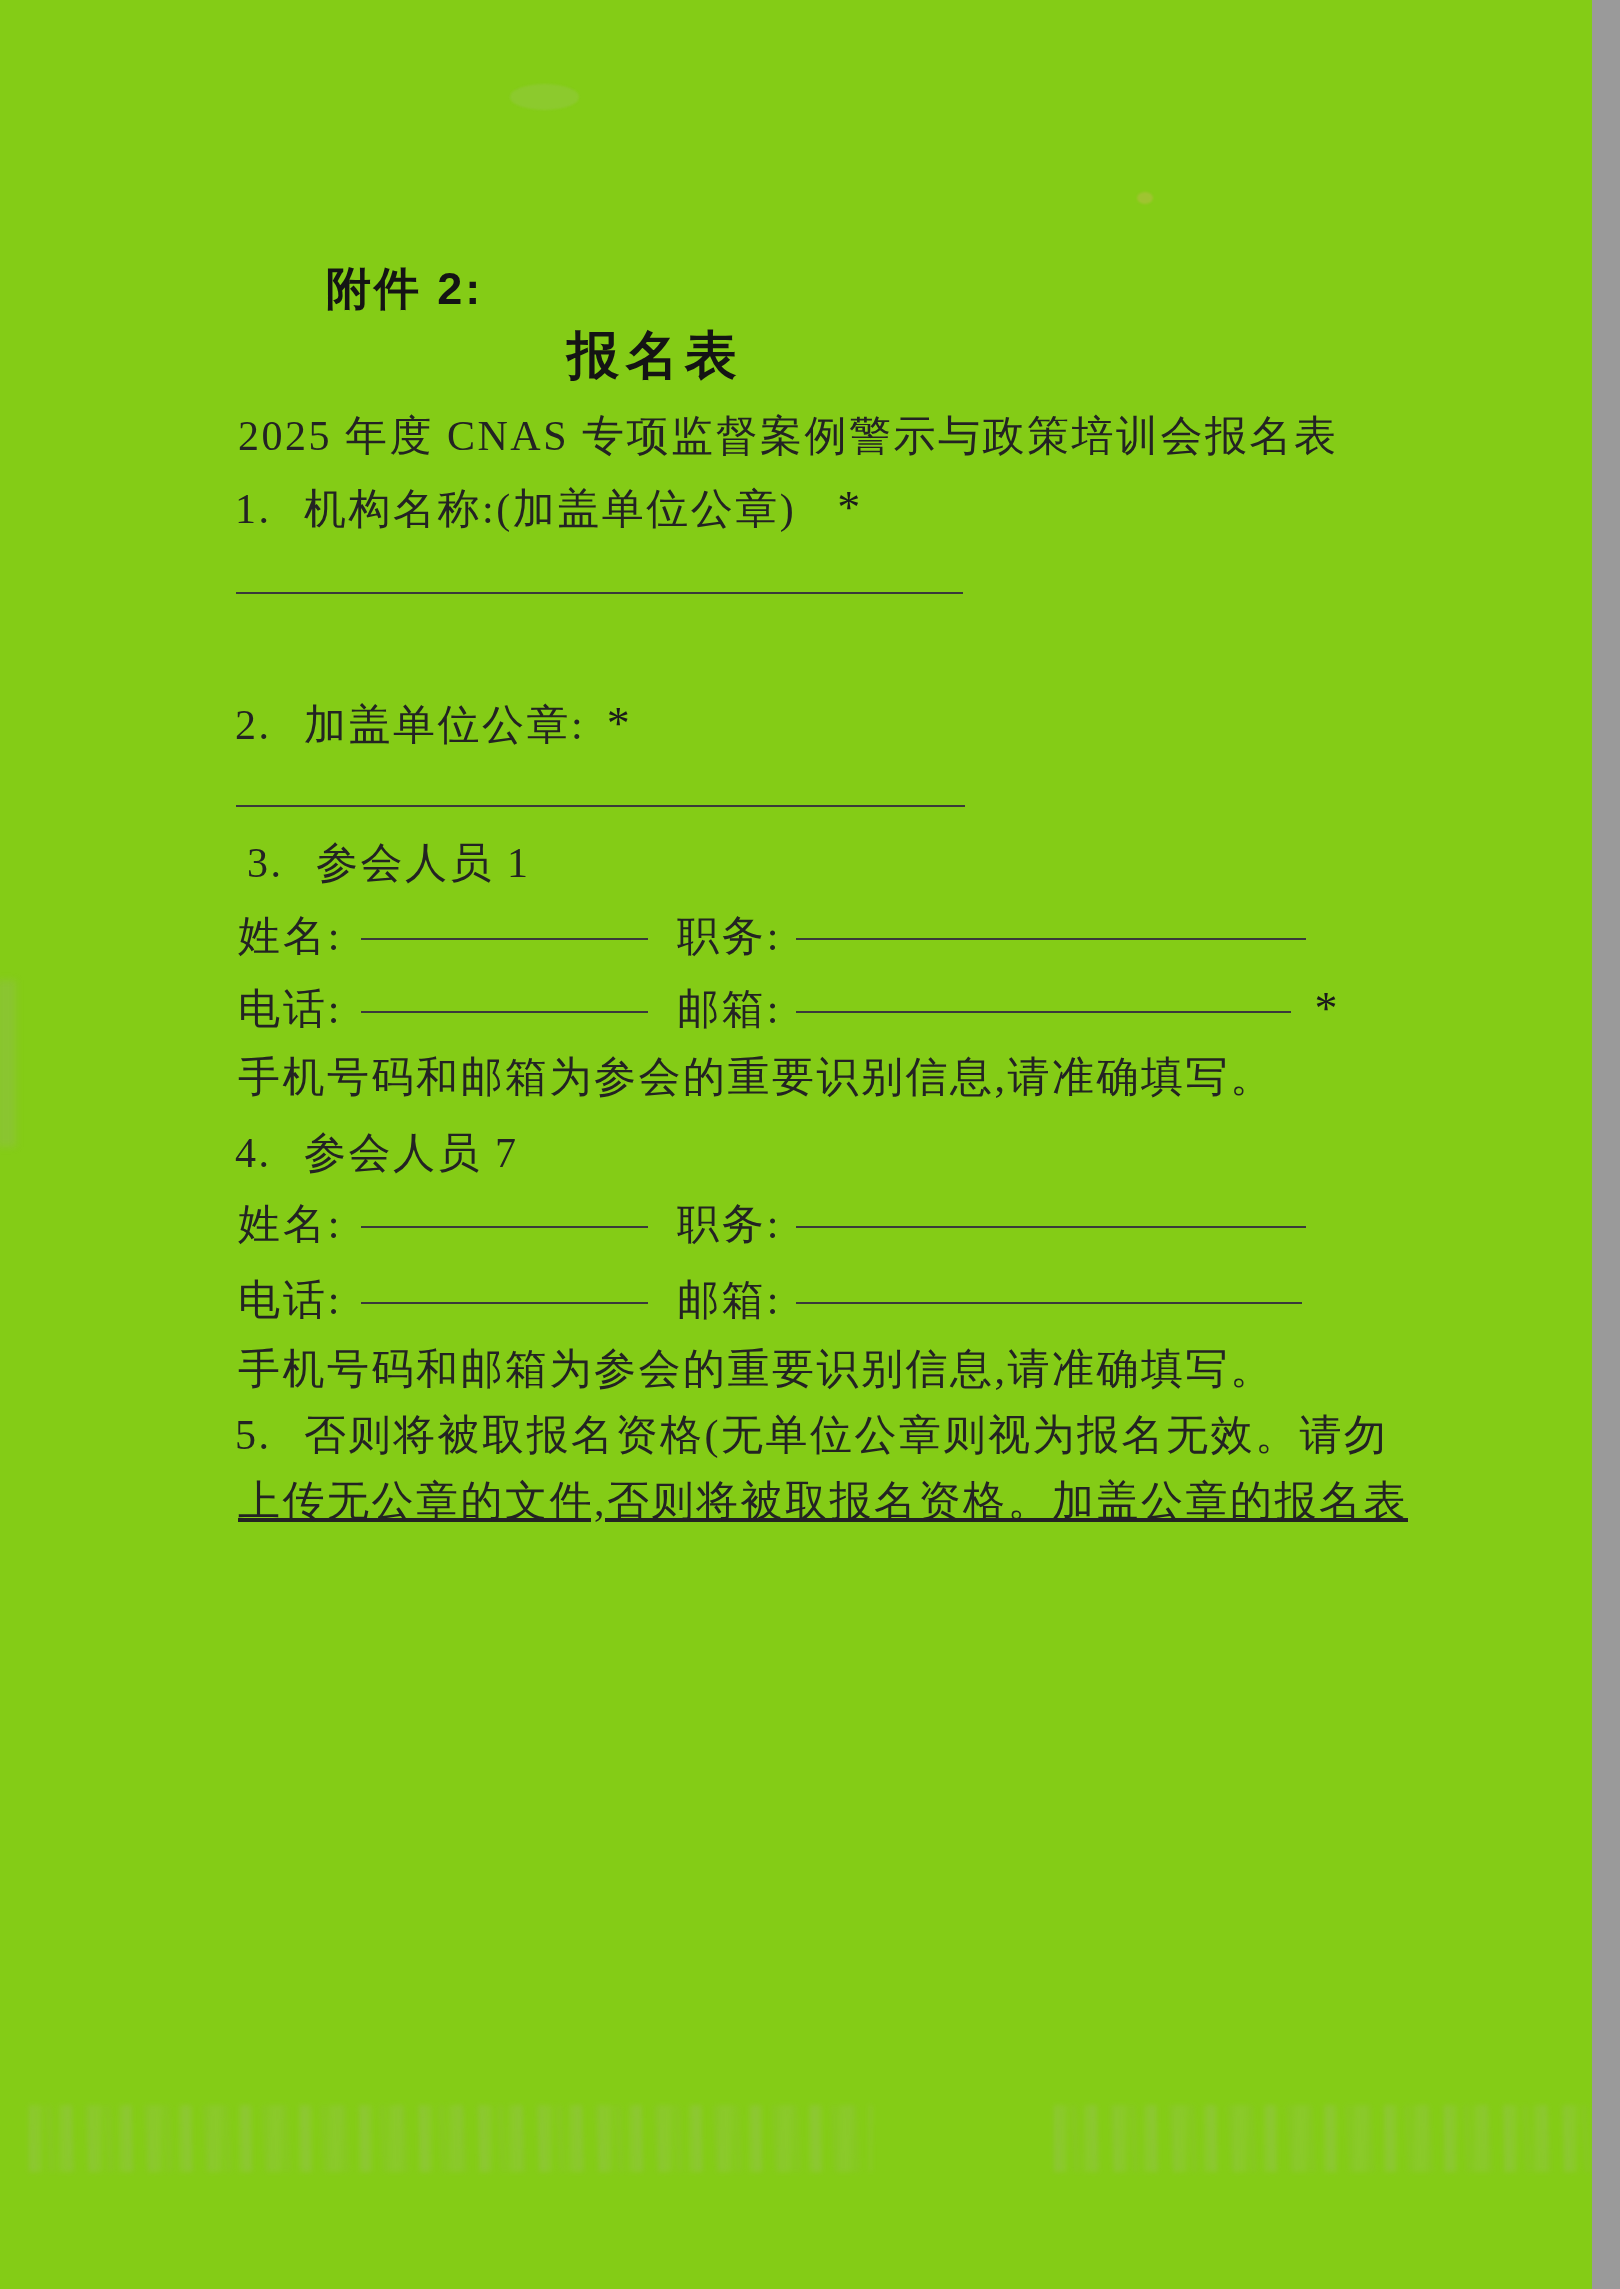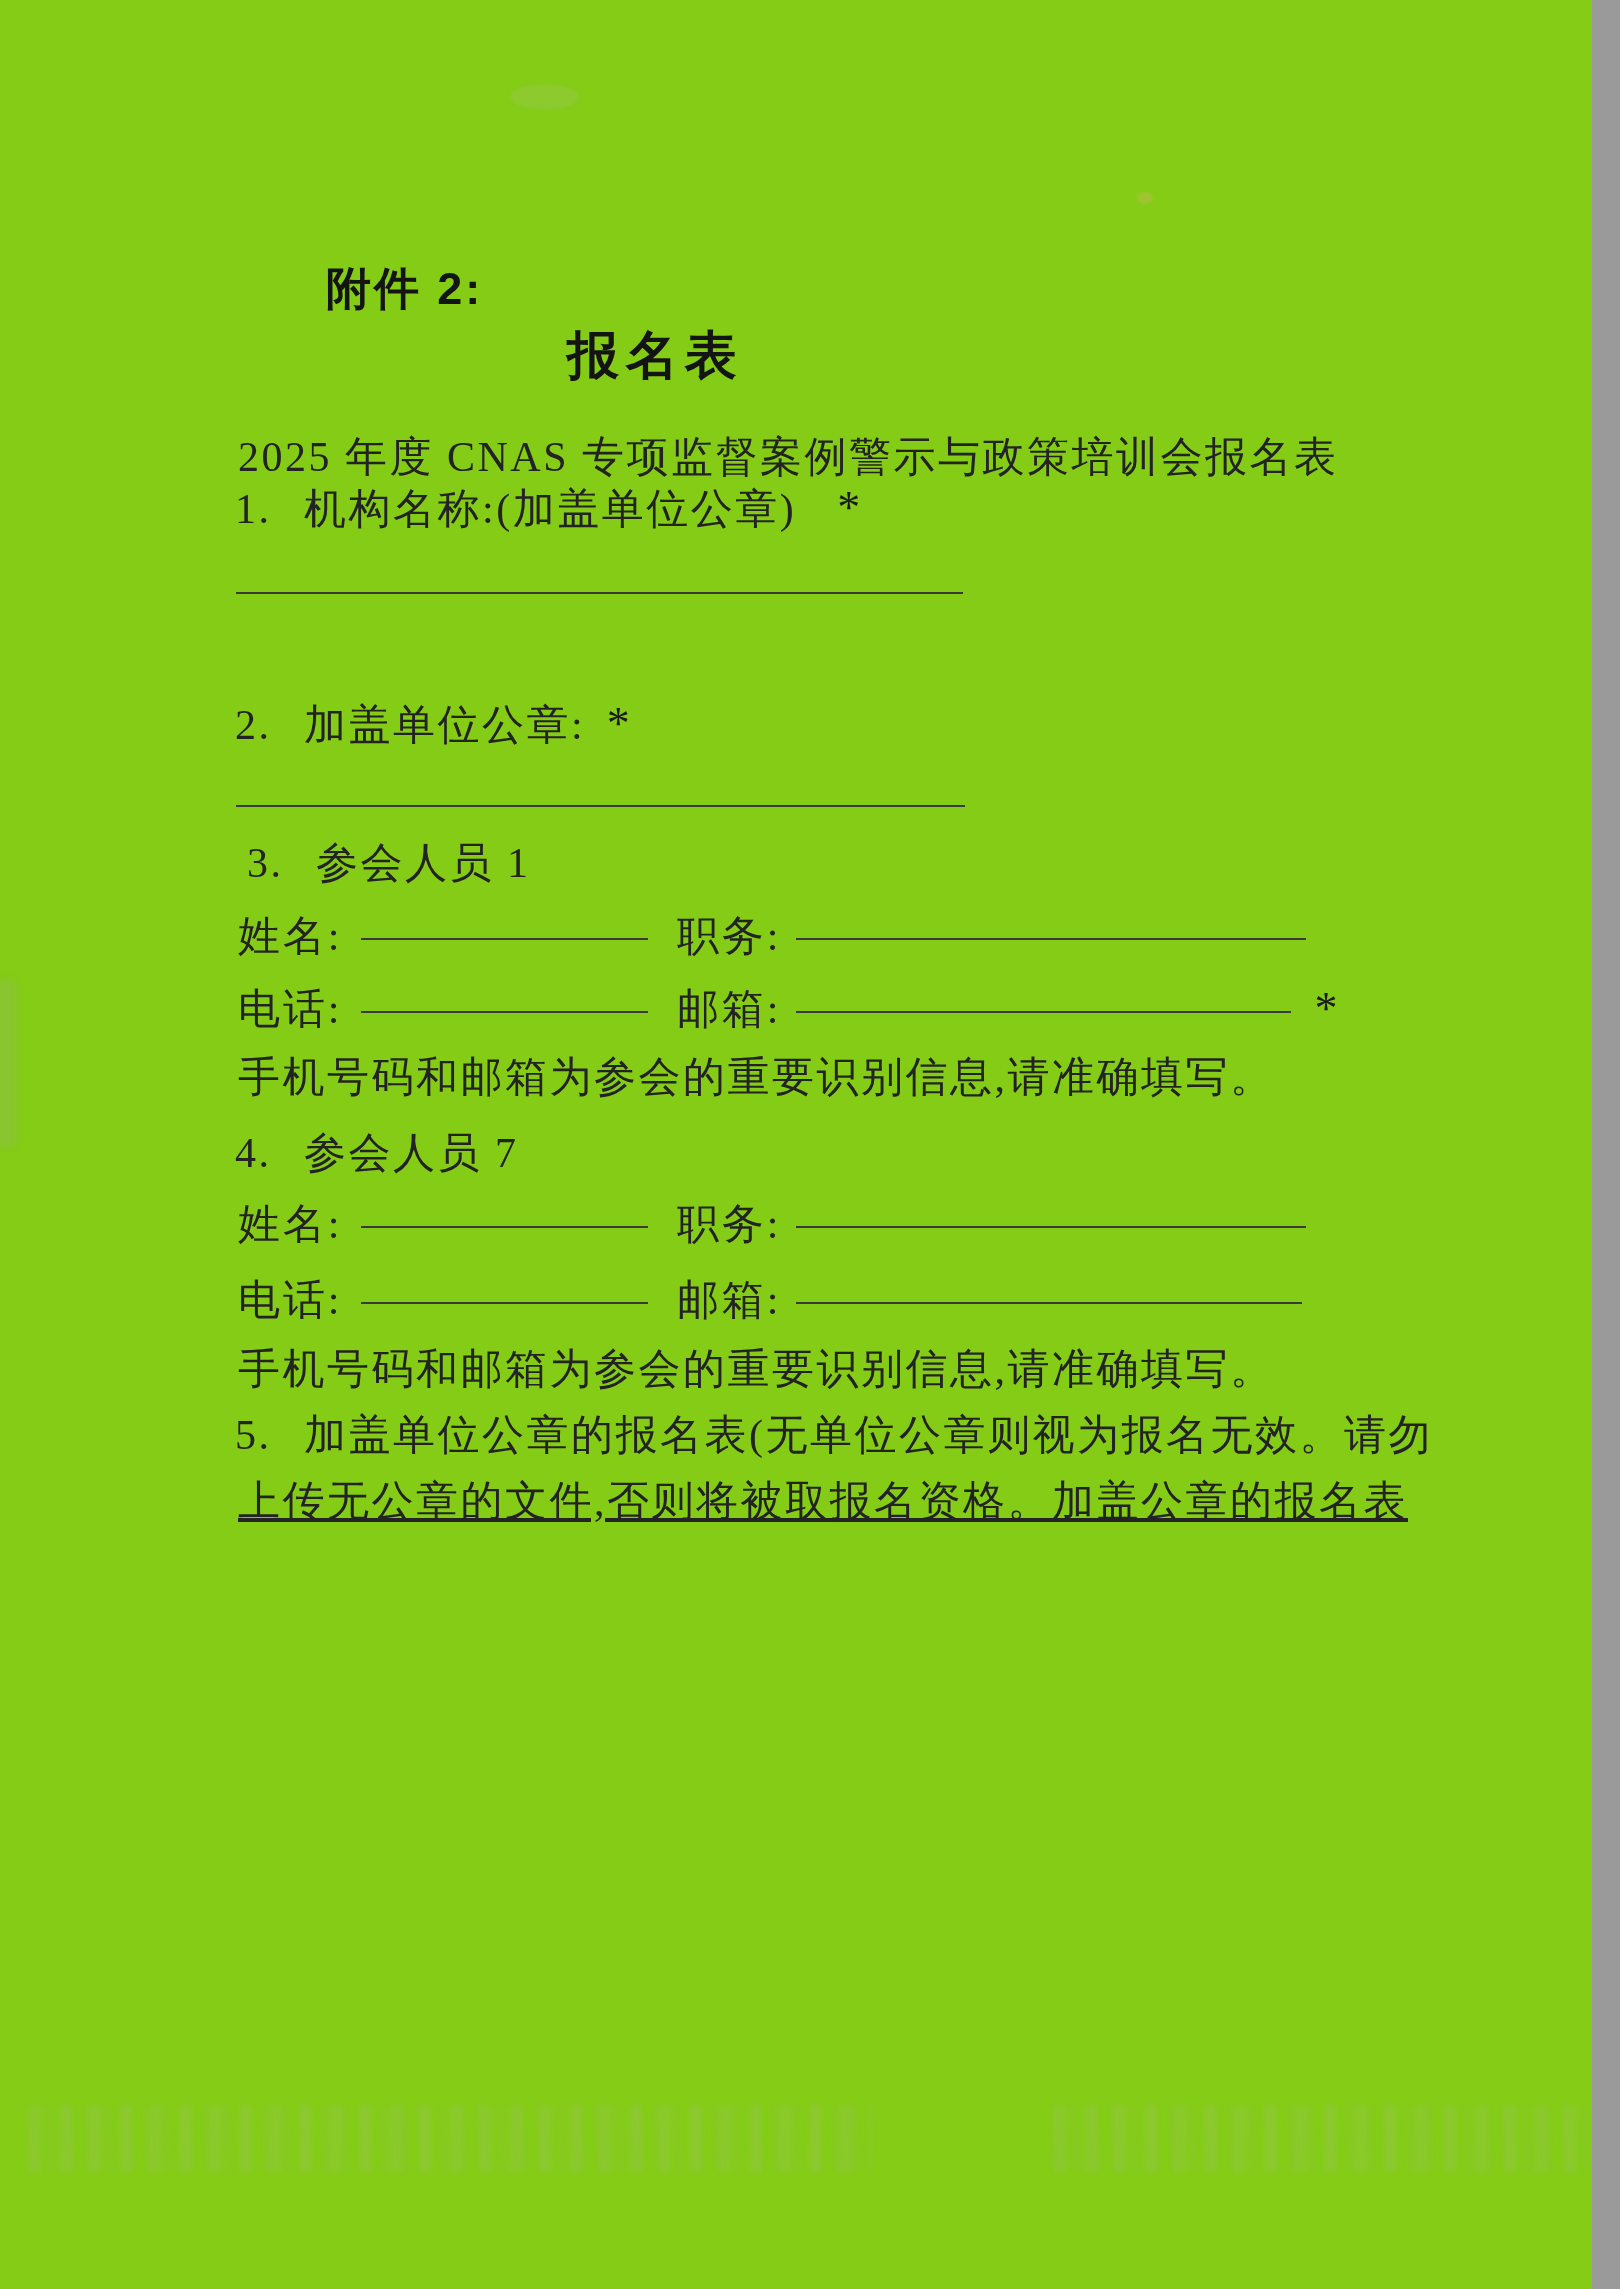--- a/index.html
+++ b/index.html
@@ -59,21 +59,21 @@
 </style>
 </head>
 <body>
 
 <div class="page">
 
   <div class="t heading" style="left:326px;top:263px;font-size:45px;">附件 2:</div>
 
   <div class="t heading" style="left:567px;top:326px;font-size:52px;letter-spacing:6.9px;">报名表</div>
 
-  <div class="t" style="left:238px;top:433px;text-align:center;">2025 年度 CNAS 专项监督案例警示与政策培训会报名表</div>
+  <div class="t" style="left:238px;top:412px;text-align:center;">2025 年度 CNAS 专项监督案例警示与政策培训会报名表</div>
 
   <div class="t" style="left:235px;top:482px;">
     <span class="num">1.</span><span>机构名称:(加盖单位公章)</span><span class="req" style="margin-left:41px;">*</span>
   </div>
   <div class="hr" style="left:236px;top:592px;width:727px;"></div>
 
   <div class="t" style="left:235px;top:698px;">
     <span class="num">2.</span><span>加盖单位公章:</span><span class="req" style="margin-left:21.6px;">*</span>
   </div>
   <div class="hr" style="left:236px;top:805px;width:729px;"></div>
@@ -113,21 +113,21 @@
   <div class="row" style="left:238px;top:1274px;">
     <span class="lbl">电话:</span>
     <span class="ul" style="width:287px;margin-left:18.6px;"></span>
     <span class="lbl" style="margin-left:29px;">邮箱:</span>
     <span class="ul" style="width:506px;margin-left:14.7px;"></span>
   </div>
 
   <div class="t" style="left:238px;top:1345px;">手机号码和邮箱为参会的重要识别信息,请准确填写。</div>
 
   <div class="t" style="left:235px;top:1411px;">
-    <span class="num">5.</span><span>加盖单位公章的报名表(无单位公章则视为报名无效。请勿</span>
+    <span class="num">5.</span><span>否则将被取报名资格(无单位公章则视为报名无效。请勿</span>
   </div>
   <div class="t" style="left:238px;top:1477px;text-decoration:underline;">上传无公章的文件,否则将被取报名资格。加盖公章的报名表</div>
 
   <div class="bleed" style="left:29px;top:2105px;width:843px;"></div>
   <div class="bleed" style="left:1054px;top:2105px;width:554px;"></div>
   <div class="speck" style="left:1137px;top:192px;width:15.7px;height:11.8px;background:rgba(205,185,95,.38);"></div>
   <div class="speck" style="left:510px;top:84px;width:69px;height:25.5px;background:rgba(190,190,190,.14);"></div>
   <div class="smudge" style="left:-3.9px;top:980px;width:19.6px;height:167px;"></div>
 
 </div>

